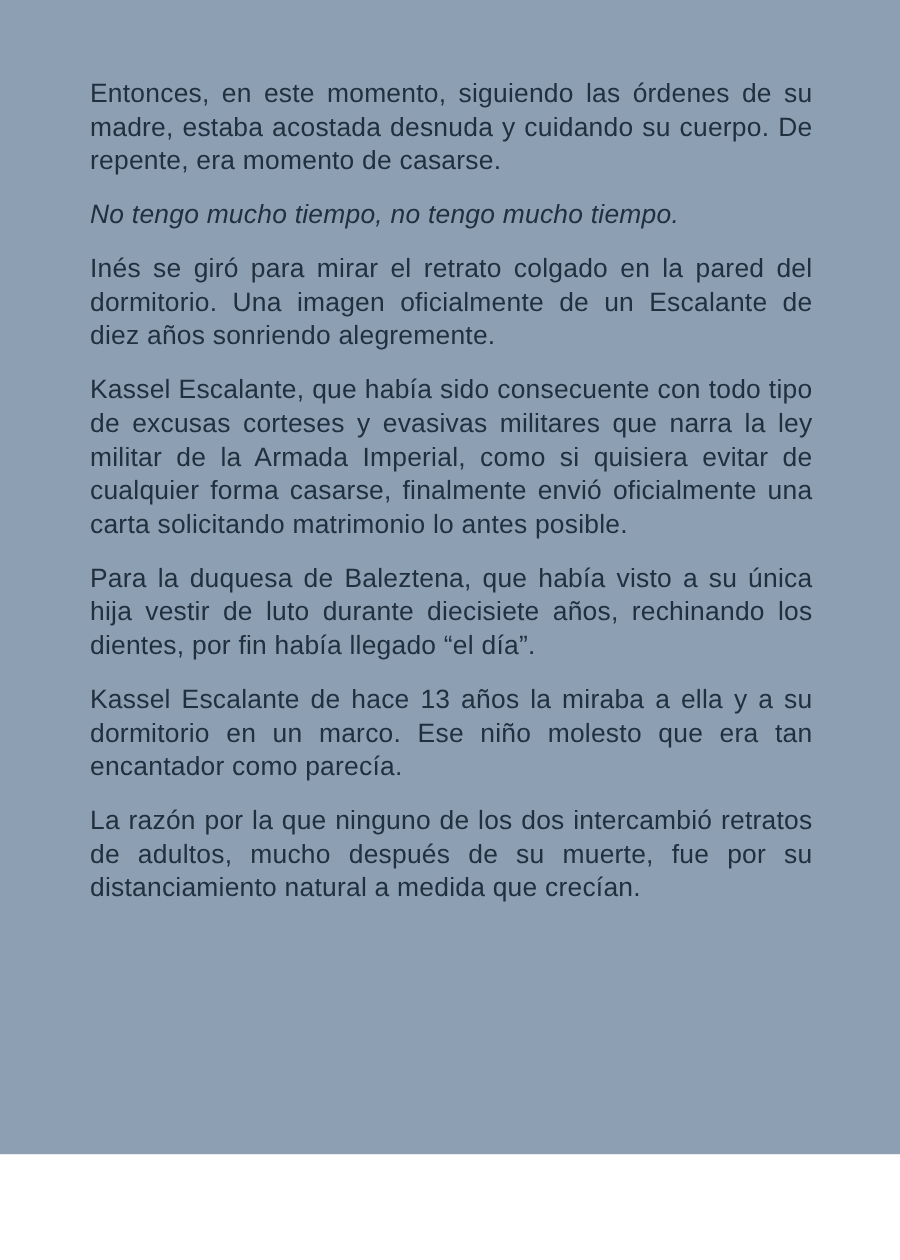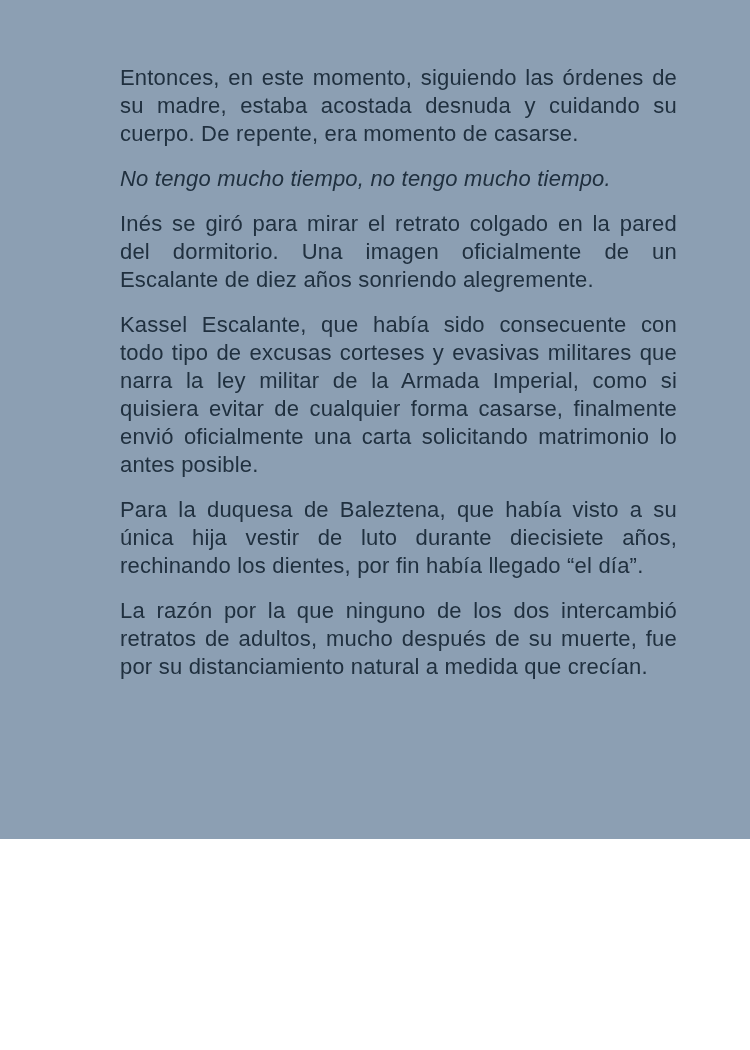--- a/index.html
+++ b/index.html
@@ -1,22 +1,22 @@
 <!DOCTYPE html>
 <html style="--background: #8c9fb3; --text: #20303f; --footer-text: #e5edf4;"><head>
 <meta charset="utf-8">
 <style>
   html, body { margin: 0; padding: 0; }
   .page {
     position: relative;
     width: 750px;
-    height: 839px;
+    height: 962px;
     background: var(--background, #8c9fb3);
     box-sizing: border-box;
-    padding: 64px 73px 0 120px;
+    padding: 64px 73px 0 75px;
     font-family: "Liberation Sans", "DejaVu Sans", sans-serif;
     overflow: hidden;
   }
   .text-block p {
     margin: 0 0 17px 0;
     font-size: 22px;
     line-height: 28px;
     color: var(--text, #20303f);
     text-align: justify;
     letter-spacing: 0.2px;
@@ -41,16 +41,17 @@
 </head>
 <body>
 
 <div class="page">
   <div class="text-block">
     <p>Entonces, en este momento, siguiendo las órdenes de su madre, estaba acostada desnuda y cuidando su cuerpo. De repente, era momento de casarse.</p>
     <p class="italic">No tengo mucho tiempo, no tengo mucho tiempo.</p>
     <p>Inés se giró para mirar el retrato colgado en la pared del dormitorio. Una imagen oficialmente de un Escalante de diez años sonriendo alegremente.</p>
     <p>Kassel Escalante, que había sido consecuente con todo tipo de excusas corteses y evasivas militares que narra la ley militar de la Armada Imperial, como si quisiera evitar de cualquier forma casarse, finalmente envió oficialmente una carta solicitando matrimonio lo antes posible.</p>
     <p>Para la duquesa de Baleztena, que había visto a su única hija vestir de luto durante diecisiete años, rechinando los dientes, por fin había llegado “el día”.</p>
+    <p>Kassel Escalante de hace 13 años la miraba a ella y a su dormitorio en un marco. Ese niño molesto que era tan encantador como parecía.</p>
     <p>La razón por la que ninguno de los dos intercambió retratos de adultos, mucho después de su muerte, fue por su distanciamiento natural a medida que crecían.</p>
   </div>
   <div class="footer">TRADUCCIONES FARFALLA</div>
 </div>
 
 </body></html>

